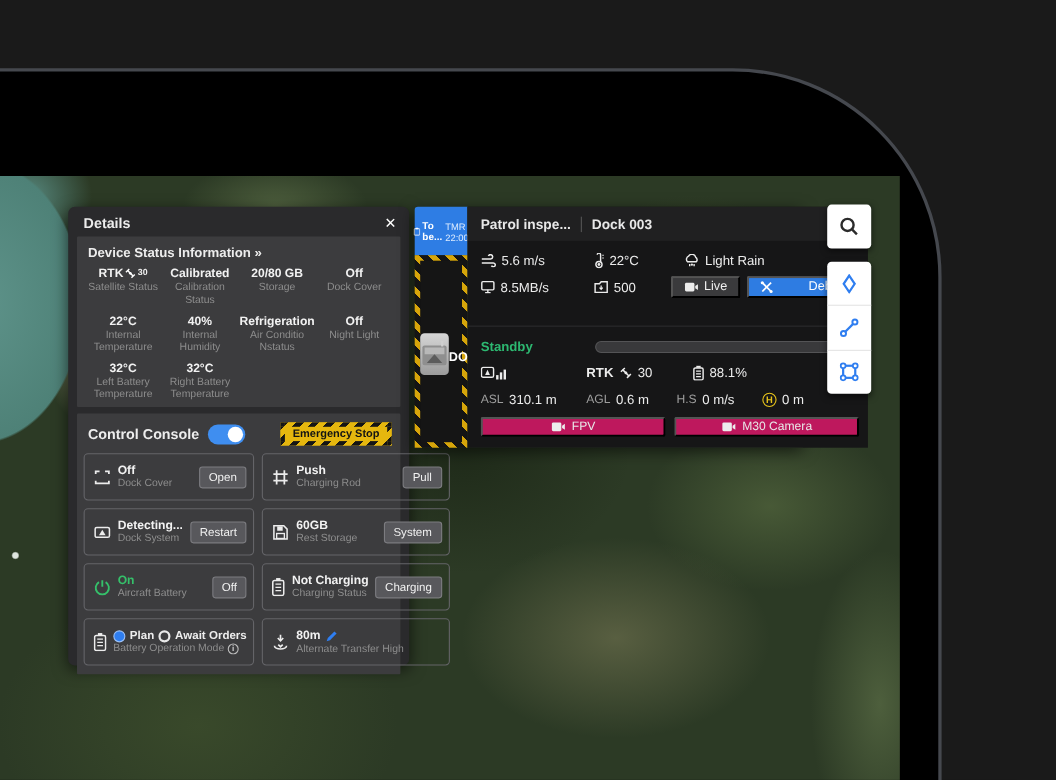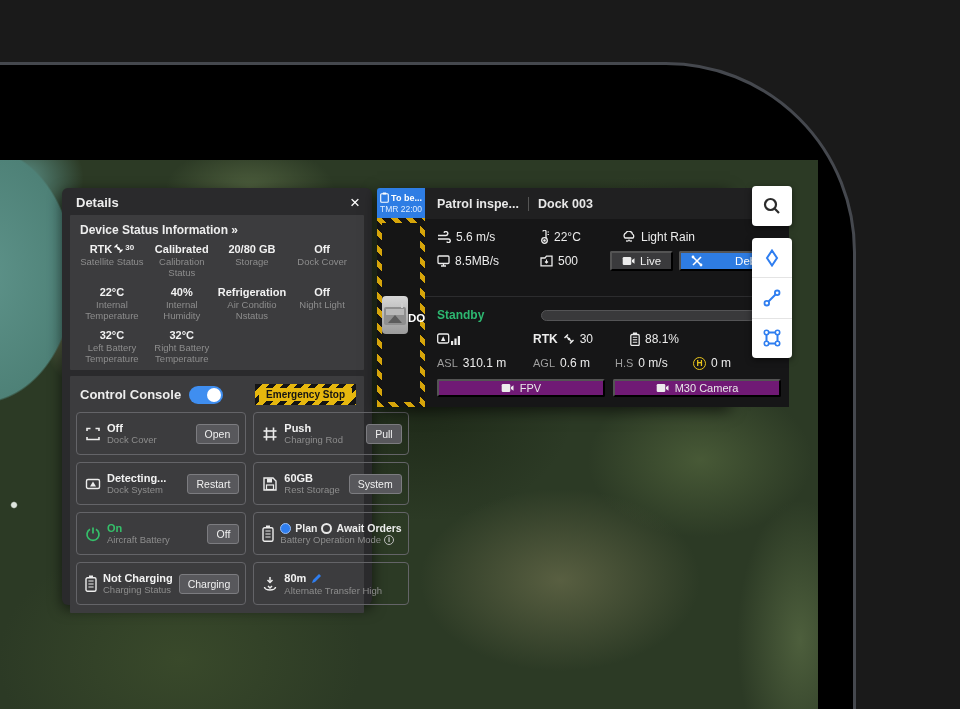--- a/index.html
+++ b/index.html
@@ -65,21 +65,21 @@
   .rdo { width:11px; height:11px; border-radius:50%; }
   .rdo.on { background:#2f7ef0; border:1.5px solid #9cc0f5; }
   .rdo.off { border:2px solid #e8e8e8; }
   .info-i { display:inline-flex; width:10px; height:10px; border:1px solid #bdbdbd; border-radius:50%;
             color:#cfcfcf; font-size:7.5px; align-items:center; justify-content:center; font-weight:bold; }
 
   
   .dockpanel { position:absolute; left:377px; top:188px; width:353px; height:219px; z-index:3; display:flex;
                box-shadow:0 4px 14px rgba(0,0,0,.6); color:#e8e8e8; }
   .rail { width:48px; display:flex; flex-direction:column; }
-  .badge { height:30px; background:#2e7de4; border-radius:3px 0 0 0; display:flex; flex-direction:column;
+  .badge { height:44px; background:#2e7de4; border-radius:3px 0 0 0; display:flex; 
            align-items:center; justify-content:center; cursor:pointer; }
   .badge-l1 { display:flex; align-items:center; gap:2px; font-size:9px; font-weight:bold; color:#fff; }
   .badge-l2 { font-size:8.5px; color:#dcebff; margin-top:1px; }
   .hazard { flex:1; background:repeating-linear-gradient(45deg,#d6a50a 0 5px,#141414 5px 11px); padding:5px; }
   .hazard-in { height:100%; background:#151515; display:flex; flex-direction:row; align-items:center; padding-top:5px; }
   .thumb-dock { width:34px; height:38px; border-radius:4px; background:linear-gradient(#d6d6d6,#9b9b9b);
                 display:flex; align-items:center; justify-content:center; cursor:pointer; }
   .rail-label { font-size:11.5px; font-weight:bold; color:#fff; margin-top:5px; }
   .m30tile { margin-top:11px; width:36px; height:86px; border-radius:4px; background:#3d3d40;
              display:flex; flex-direction:column; align-items:center; justify-content:center; gap:9px; cursor:pointer; }
@@ -99,21 +99,21 @@
   .status-txt.orange { color:#d89a45; }
   .status-txt.green { color:#2db871; }
   .pbar { flex:1; height:11px; background:#39393b; border:1px solid #545456; border-radius:6px; margin-left:4px; }
   .stat { display:flex; align-items:center; gap:5px; font-size:12px; color:#ececec; white-space:nowrap; }
   .statlab { color:#9e9e9e; font-size:11px; }
   .mini-btn { display:flex; align-items:center; gap:5px; font-size:11.5px; padding:2px 10px;
               border-radius:2px; cursor:pointer; }
   .live { background:#3a3a3c; color:#f0f0f0; }
   .debug { background:#2e7ce2; color:#fff;gap:32px; }
   .cam-btns { display:flex; gap:8px; margin-top:4px; }
-  .cam-btn { flex:1; height:18px; background:#701a75; border-radius:2px; display:flex; align-items:center;
+  .cam-btn { flex:1; height:18px; background:#be185d; border-radius:2px; display:flex; align-items:center;
              justify-content:center; gap:6px; font-size:11px; color:#e8e8e8; cursor:pointer; }
   .hcirc { display:inline-flex; width:13px; height:13px; border:1.5px solid #e8c41b; border-radius:50%;
            color:#e8c41b; font-size:8.5px; font-weight:bold; align-items:center; justify-content:center; }
 
   
   .searchbtn { position:absolute; left:752px; top:186px; width:40px; height:40px; background:#fff; z-index:3;
                border-radius:4px; display:flex; align-items:center; justify-content:center; cursor:pointer;
                box-shadow:0 2px 6px rgba(0,0,0,.5); }
   .toolrail { position:absolute; left:752px; top:238px; width:40px; height:120px; background:#fff; z-index:3;
               border-radius:4px; box-shadow:0 2px 6px rgba(0,0,0,.5); display:flex; flex-direction:column; }
@@ -262,53 +262,53 @@
               <g stroke="#35c06a" stroke-width="1.7" fill="none">
                 <path d="M5 3.2 A6 6 0 1 0 11 3.2"></path>
                 <path d="M8 1.5 V7.5"></path>
               </g>
             </svg>
           <div class="cmid">
             <div class="cv green">On</div>
             <div class="cl">Aircraft Battery</div>
           </div>
           <button class="cbtn">Off</button>
+        </div>
+
+        <div class="card">
+          <svg width="12" height="17" viewBox="0 0 12 17">
+              <rect x="4" y="0.5" width="4" height="2" fill="#ececec"></rect>
+              <rect x="1" y="2.8" width="10" height="13.5" rx="1.5" stroke="#ececec" stroke-width="1.4" fill="none"></rect>
+              <path d="M3.4 6 H8.6 M3.4 9 H8.6 M3.4 12 H8.6" stroke="#ececec" stroke-width="1.2"></path>
+            </svg>
+          <div class="cmid">
+            <div class="cv">Not Charging</div>
+            <div class="cl">Charging Status</div>
+          </div>
+          <button class="cbtn">Charging</button>
         </div>
 
         <div class="card">
           <svg width="12" height="17" viewBox="0 0 12 17">
               <rect x="4" y="0.5" width="4" height="2" fill="#ececec"></rect>
               <rect x="1" y="2.8" width="10" height="13.5" rx="1.5" stroke="#ececec" stroke-width="1.4" fill="none"></rect>
               <path d="M3.4 6 H8.6 M3.4 9 H8.6 M3.4 12 H8.6" stroke="#ececec" stroke-width="1.2"></path>
             </svg>
           <div class="cmid">
             <div class="rdo-row">
               <span class="rdo on"></span>
               <span>Plan</span>
               <span class="rdo off"></span>
               <span>Await Orders</span>
             </div>
             <div class="cl">
               <span>Battery Operation Mode</span>
               <span class="info-i">i</span>
             </div>
           </div>
-        </div>
-
-        <div class="card">
-          <svg width="12" height="17" viewBox="0 0 12 17">
-              <rect x="4" y="0.5" width="4" height="2" fill="#ececec"></rect>
-              <rect x="1" y="2.8" width="10" height="13.5" rx="1.5" stroke="#ececec" stroke-width="1.4" fill="none"></rect>
-              <path d="M3.4 6 H8.6 M3.4 9 H8.6 M3.4 12 H8.6" stroke="#ececec" stroke-width="1.2"></path>
-            </svg>
-          <div class="cmid">
-            <div class="cv">Not Charging</div>
-            <div class="cl">Charging Status</div>
-          </div>
-          <button class="cbtn">Charging</button>
         </div>
 
         <div class="card">
           <svg width="16" height="16" viewBox="0 0 16 16">
               <g stroke="#ececec" stroke-width="1.5" fill="none">
                 <path d="M8 1 V6"></path>
                 <path d="M5.5 4 L8 6.5 L10.5 4"></path>
                 <path d="M2.5 11 A5.5 3 0 0 0 13.5 11"></path>
                 <path d="M6 10 L8 12 L10 10"></path>
               </g>

